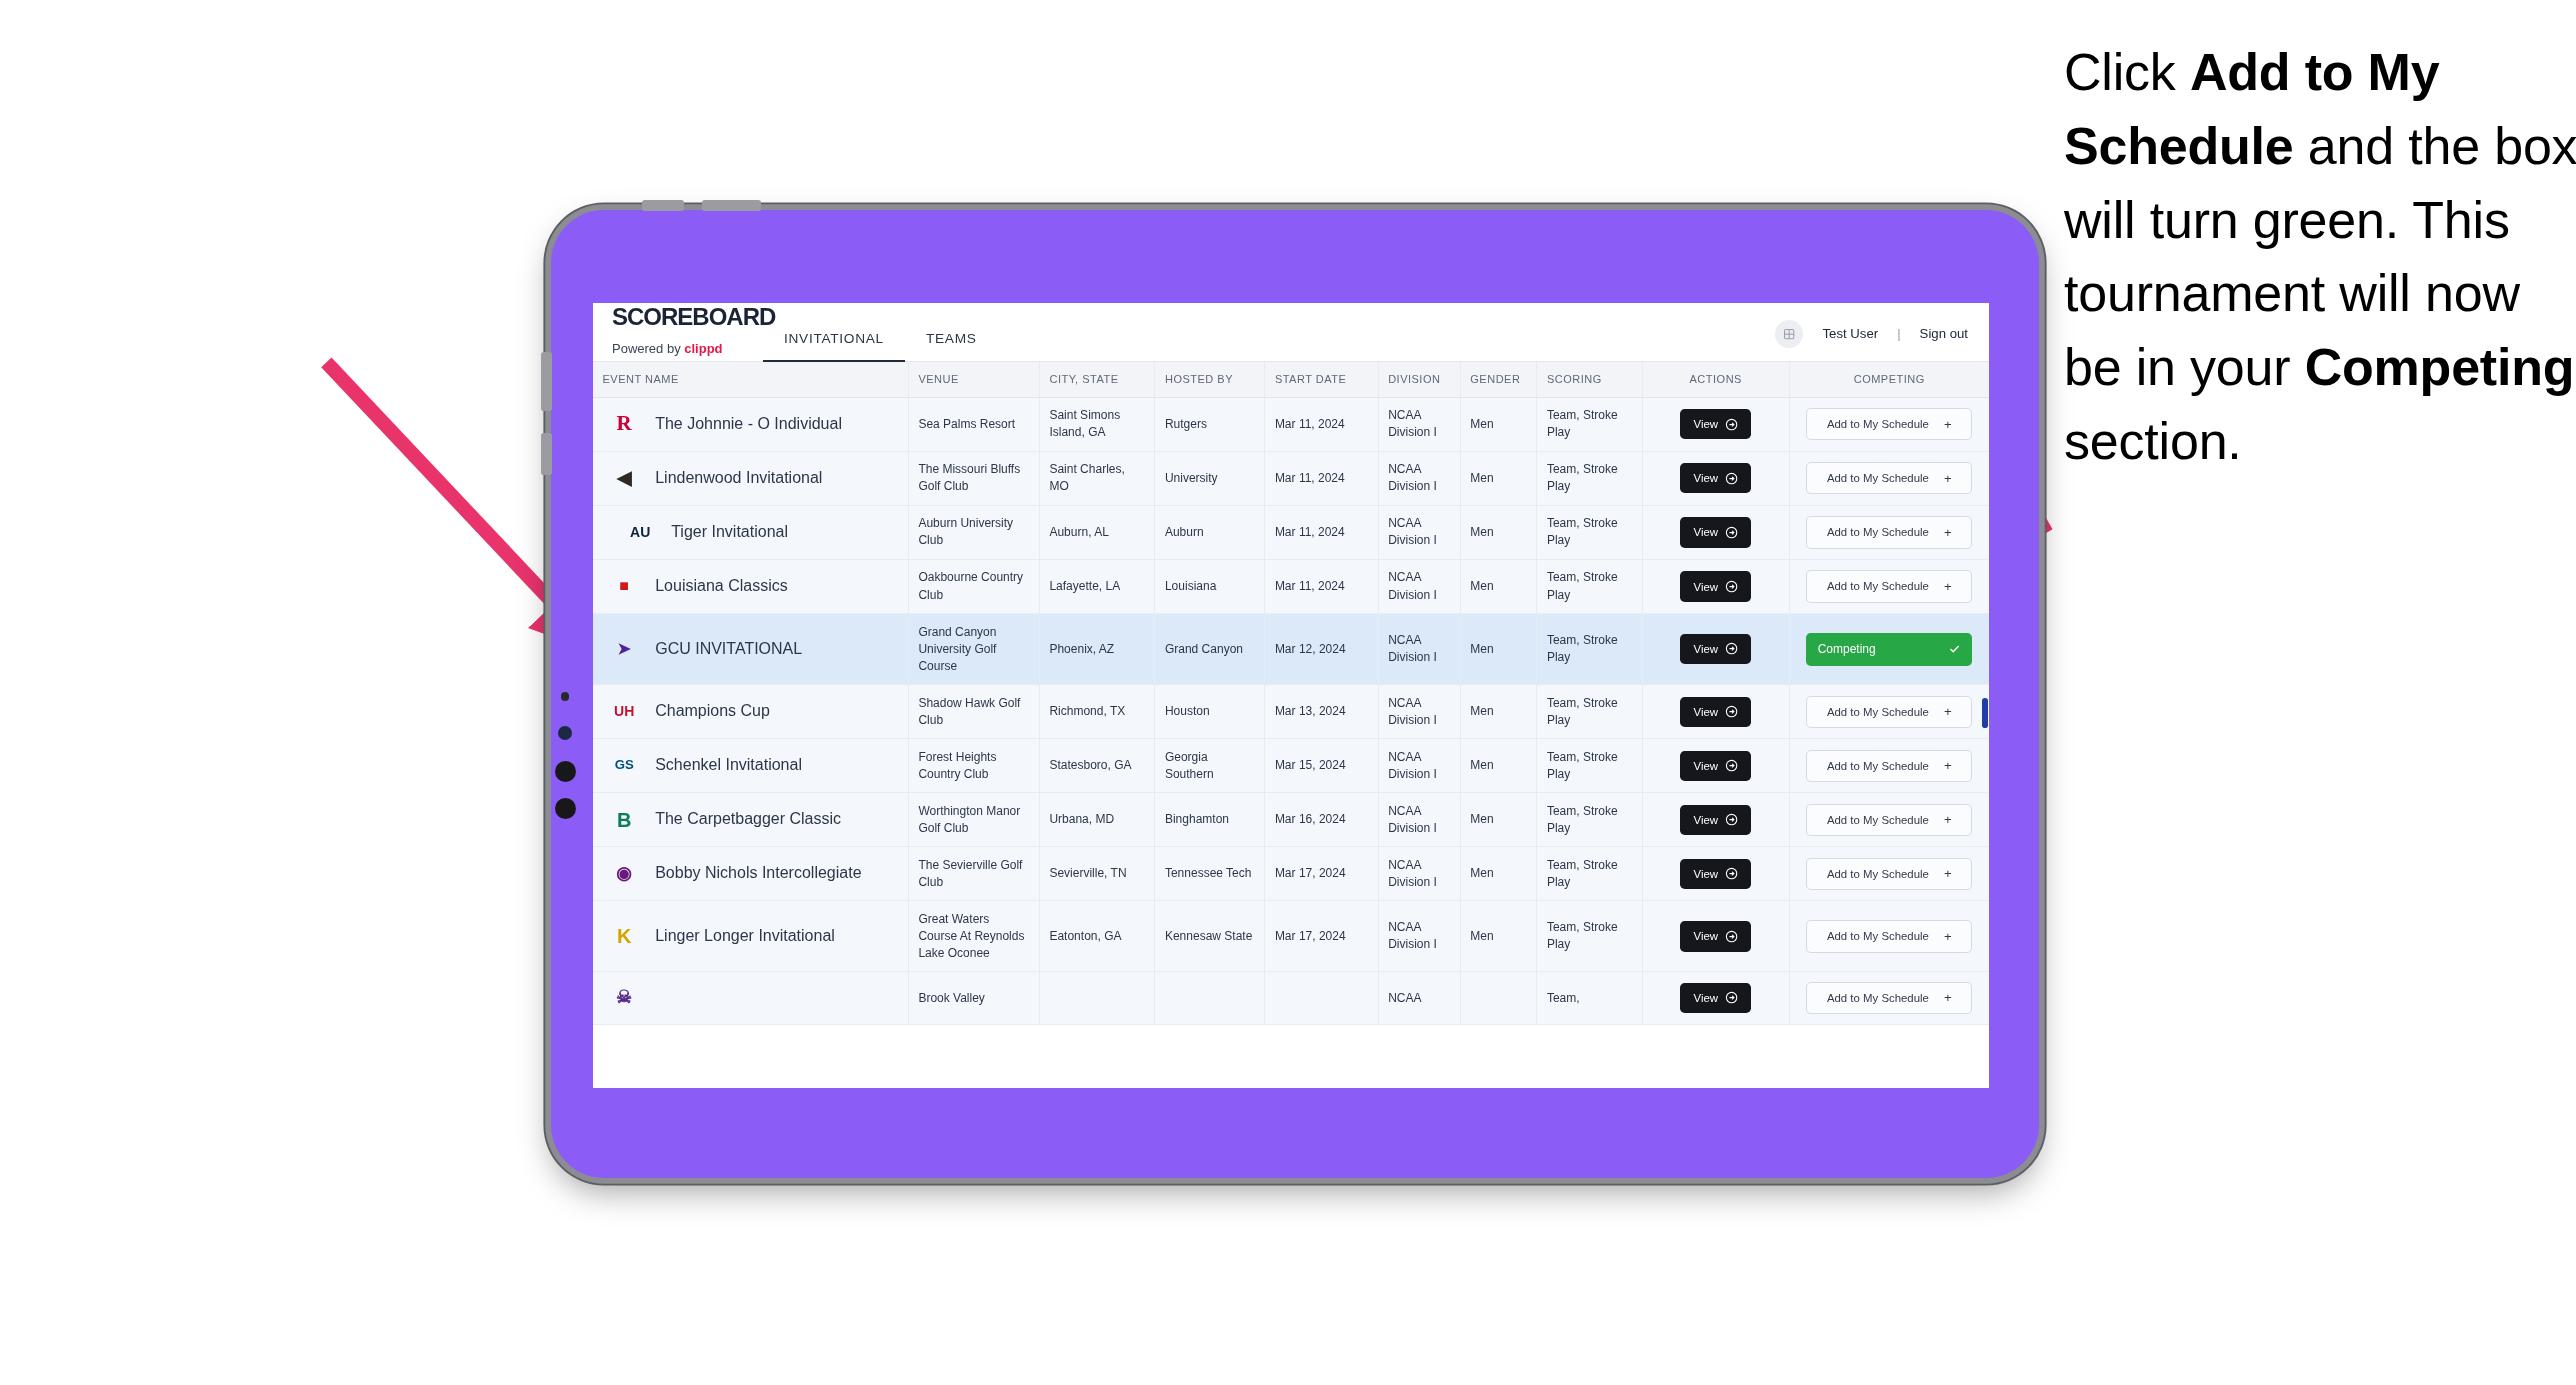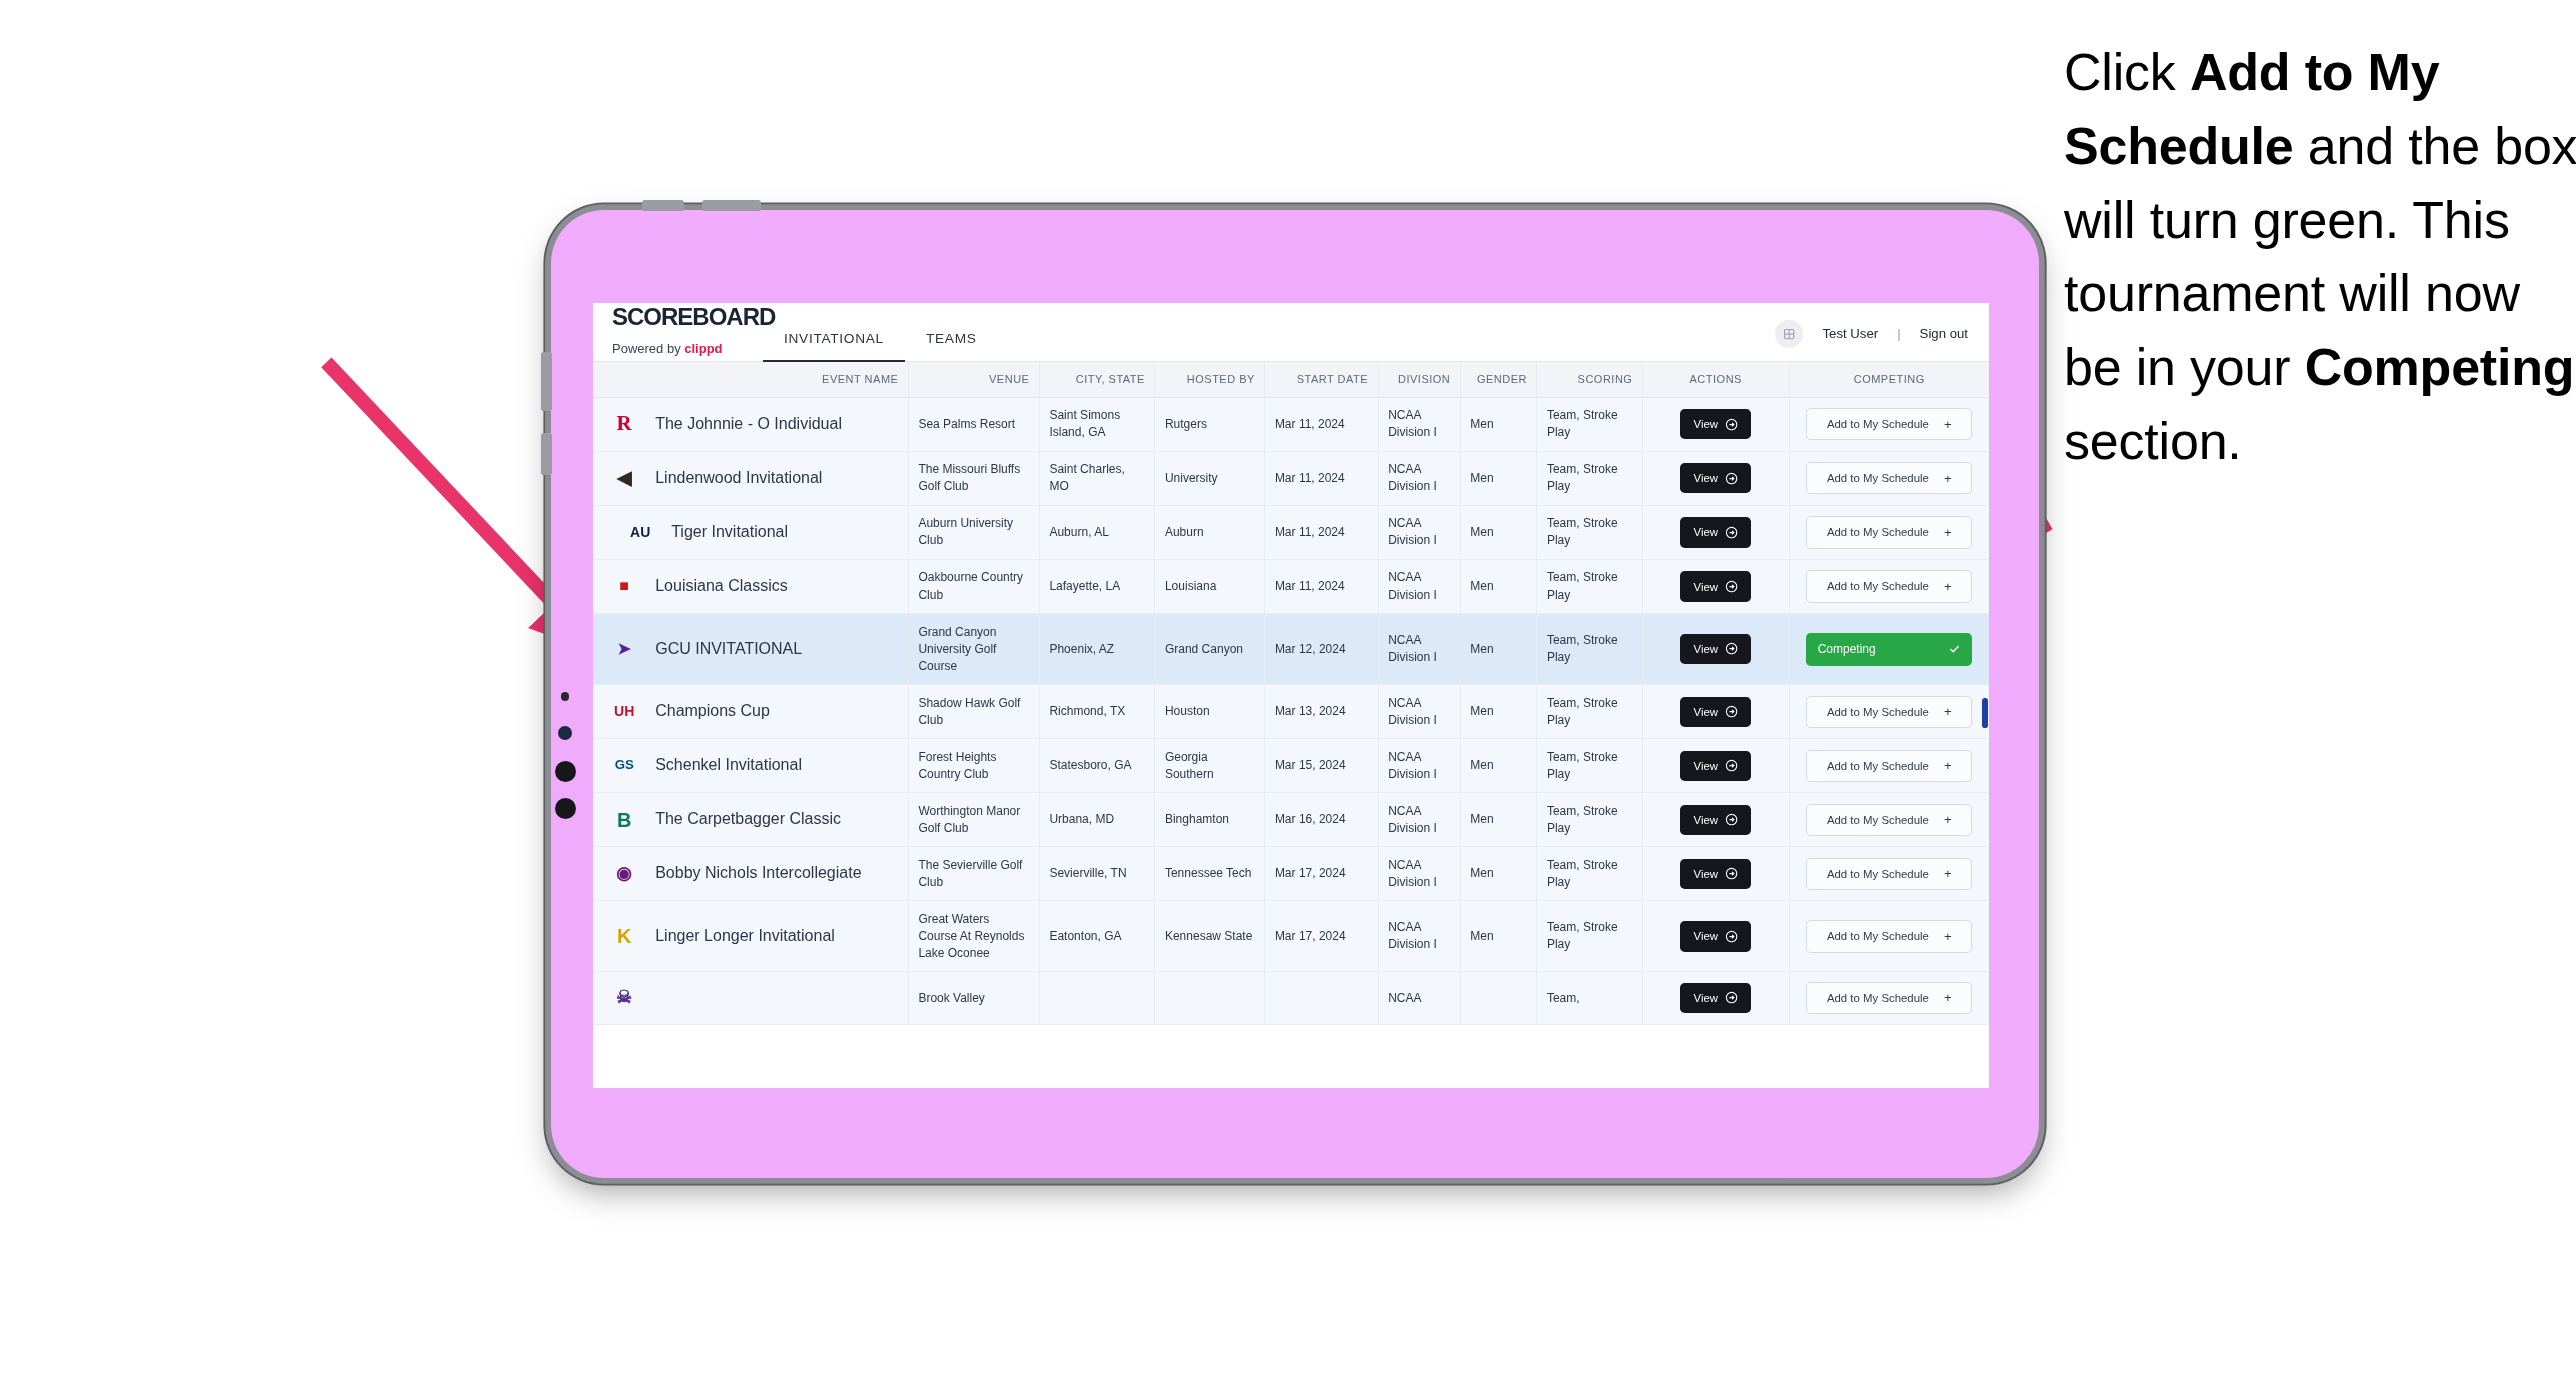--- a/index.html
+++ b/index.html
@@ -29,21 +29,21 @@
   .annot b { font-weight: 700; }
 
   
   .arrow-svg { position:absolute; left:0; top:0; width:2576px; height:1386px; pointer-events:none; }
 
   
   #tablet {
     position: absolute;
     left: 551px; top: 210px;
     width: 1488px; height: 968px;
-    background: #f0abfc;
+    background: #8b5cf6;
     border-radius: 53px;
     box-shadow: 0 0 0 5.7px #8b8d92, 0 0 0 7.6px #5c5e63, 0 13.2px 32px rgba(0,0,0,.35);
   }
   .side-btn {
     position: absolute;
     background: #9a9ca1;
     border-radius: 2.8px;
   }
   #btn-vol-a { left: 91px; top: -10.4px; width: 42px; height: 11.4px; }
   #btn-vol-b { left: 151px; top: -10.4px; width: 59px; height: 11.4px; }
@@ -99,21 +99,21 @@
   }
   #user-name, #sign-out { font-size:13.2px; color:#20293a; cursor:pointer; }
   #divider-pipe { font-size:13.2px; color:#9aa1ab; }
 
   
   #table-wrap { position:relative; height: 727px; overflow:hidden; }
   table { width:100%; border-collapse: collapse; table-layout: fixed; }
   thead th {
     background:#f2f4f7; color:#5e6877;
     font-size: 11px; font-weight:400; letter-spacing:0.5px;
-    text-align:right; padding: 11.4px 9.5px;
+    text-align:left; padding: 11.4px 9.5px;
     border-bottom:0.9px solid #e1e5ea;
     border-right:0.9px solid #e8ebef;
   }
   thead th:last-child { border-right:none; }
   tbody td {
     font-size: 12px; color:#2d3648;
     padding: 9.5px 9.5px; vertical-align:middle;
     border-bottom:0.9px solid #e7ecf3;
     border-right:0.9px solid #e7ecf3;
     line-height: 1.42;

